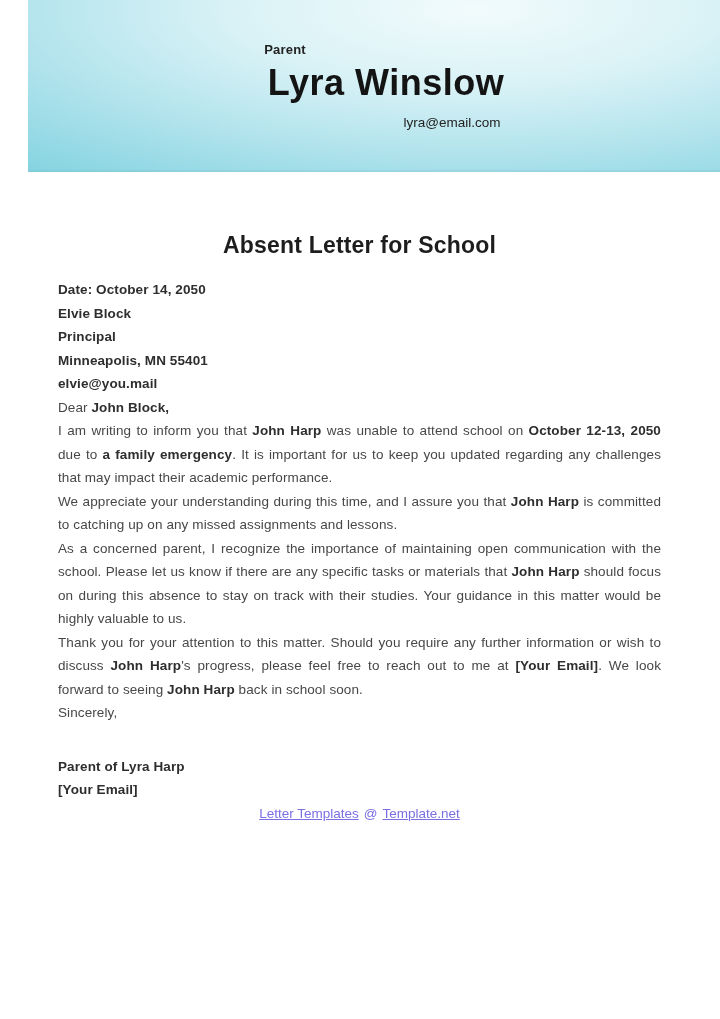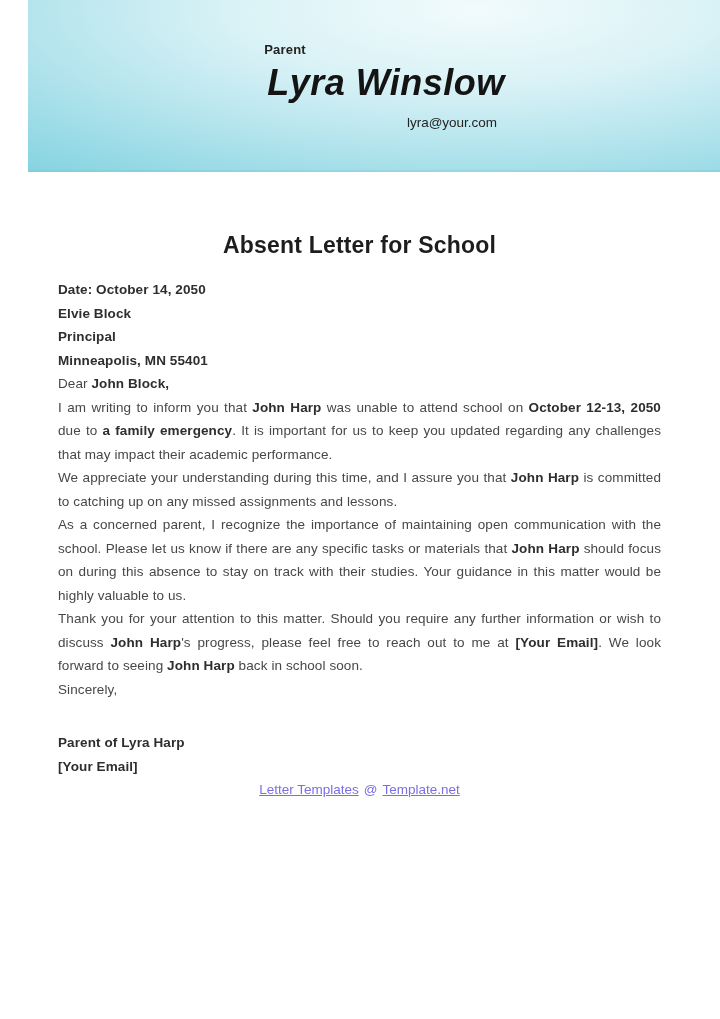--- a/index.html
+++ b/index.html
@@ -26,21 +26,21 @@
   .hdr-parent {
     position: absolute; left: 257px; top: 42px;
     transform: translateX(-50%);
     font-size: 13px; font-weight: 600; color: #232323;
     letter-spacing: 0.2px; white-space: nowrap;
   }
   .hdr-name {
     position: absolute; left: 358px; top: 62px;
     transform: translateX(-50%);
     font-size: 36px; font-weight: 700; color: #141414;
-    letter-spacing: 0.5px; white-space: nowrap; font-style: italic;
+    letter-spacing: 0.5px; white-space: nowrap;
   }
   .hdr-email {
     position: absolute; left: 424px; top: 115px;
     transform: translateX(-50%);
     font-size: 13.5px; font-weight: 500; color: #232323;
     white-space: nowrap;
   }
   
   .doc {
     padding: 0 59px 0 58px;
@@ -75,31 +75,32 @@
   .fsep { margin: 0 5px; }
 </style>
 </head>
 <body>
 
 <div class="page">
 
   <header class="header">
     <div class="hdr-parent">Parent</div>
     <div class="hdr-name">Lyra Winslow</div>
-    <div class="hdr-email">lyra@your.com</div>
+    <div class="hdr-email">lyra@email.com</div>
   </header>
 
   <main class="doc">
     <h1 class="title">Absent Letter for School</h1>
 
     <div id="letter-body">
         <p class="line"><span class="seg-bold">Date: October 14, 2050</span></p>
         <p class="line"><span class="seg-bold">Elvie Block</span></p>
         <p class="line"><span class="seg-bold">Principal</span></p>
         <p class="line"><span class="seg-bold">Minneapolis, MN 55401</span></p>
+        <p class="line"><span class="seg-bold">elvie@you.mail</span></p>
         <p class="line"><span>Dear </span><span class="seg-bold">John Block,</span></p>
         <p class="para"><span>I am writing to inform you that </span><span class="seg-bold">John Harp</span><span> was unable to attend school on </span><span class="seg-bold">October 12-13, 2050</span><span> due to </span><span class="seg-bold">a family emergency</span><span>. It is important for us to keep you updated regarding any challenges that may impact their academic performance.</span></p>
         <p class="para"><span>We appreciate your understanding during this time, and I assure you that </span><span class="seg-bold">John Harp</span><span> is committed to catching up on any missed assignments and lessons.</span></p>
         <p class="para"><span>As a concerned parent, I recognize the importance of maintaining open communication with the school. Please let us know if there are any specific tasks or materials that </span><span class="seg-bold">John Harp</span><span> should focus on during this absence to stay on track with their studies. Your guidance in this matter would be highly valuable to us.</span></p>
         <p class="para"><span>Thank you for your attention to this matter. Should you require any further information or wish to discuss </span><span class="seg-bold">John Harp</span><span>'s progress, please feel free to reach out to me at </span><span class="seg-bold">[Your Email]</span><span>. We look forward to seeing </span><span class="seg-bold">John Harp</span><span> back in school soon.</span></p>
         <p class="line"><span>Sincerely,</span></p>
         <div class="spacer"></div>
         <p class="line"><span class="seg-bold">Parent of Lyra Harp</span></p>
         <p class="line"><span class="seg-bold">[Your Email]</span></p>
       </div>

